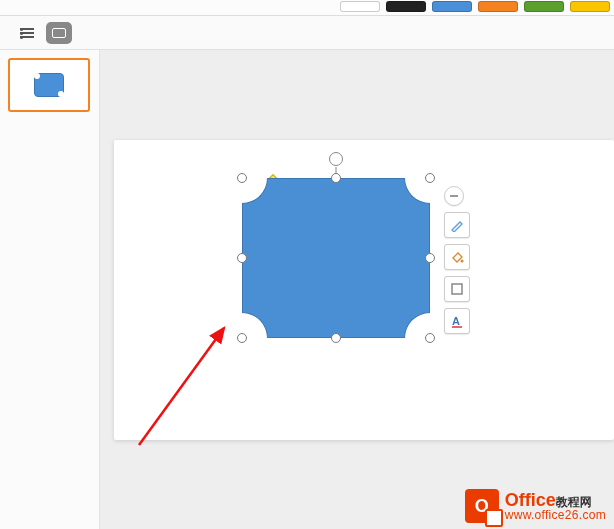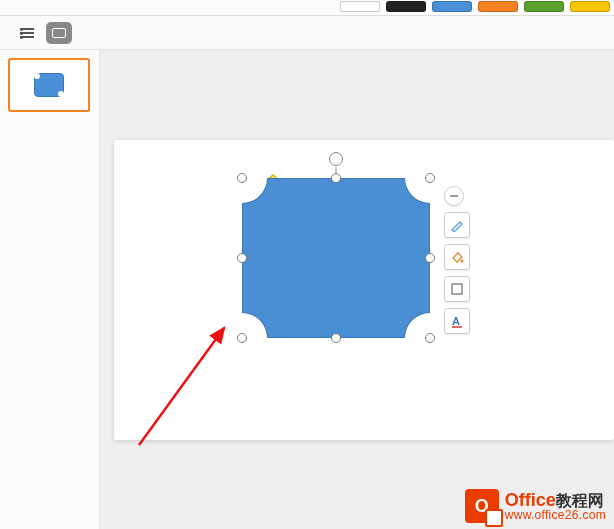--- a/index.html
+++ b/index.html
@@ -172,21 +172,21 @@
   }
   .wm-icon{
     width:34px;height:34px;background:#eb3c00;border-radius:4px;
     display:flex;align-items:center;justify-content:center;
     color:#fff;font-weight:bold;font-size:18px;
     position:relative;
   }
   .wm-icon:after{content:"";position:absolute;right:-4px;bottom:-4px;width:14px;height:14px;background:#fff;border:2px solid #eb3c00;border-radius:2px;}
   .wm-text{display:flex;flex-direction:column;line-height:1;}
   .wm-title{color:#eb3c00;font-weight:bold;font-size:18px;}
-  .wm-title .cn{color:#333;font-size:16px;}
+  .wm-title .cn{color:#333;font-size:12px;}
   .wm-url{color:#eb3c00;font-size:12px;letter-spacing:.3px;}
 </style>
 </head>
 <body>
 
 <div class="top-toolbar">
   <div class="color-swatches">
     <div class="swatch sw-white"></div>
     <div class="swatch sw-black"></div>
     <div class="swatch sw-blue"></div>

